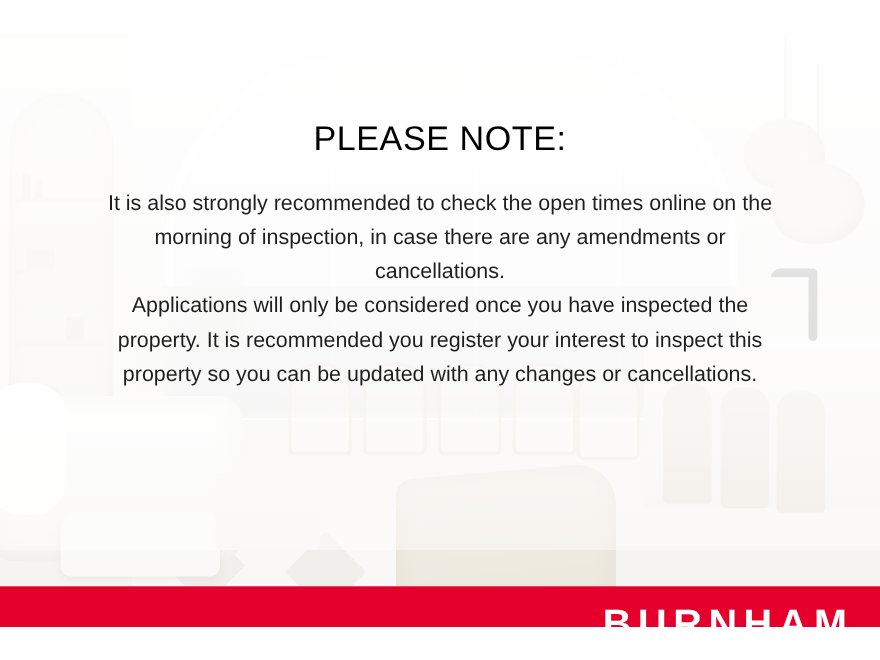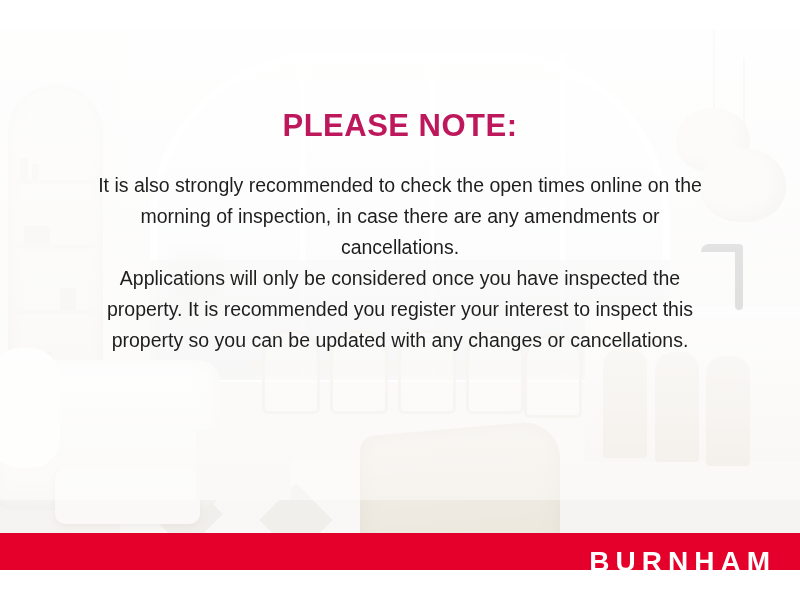--- a/index.html
+++ b/index.html
@@ -234,23 +234,23 @@
   }
   
   .content {
     position: absolute;
     left: 0; top: 0;
     width: 800px;
     padding-top: 78px;
     text-align: center;
   }
   .headline {
-    color: #be185d;
+    color: #000000;
     font-size: 31px;
-    font-weight: bold;
+    font-weight: normal;
     letter-spacing: .5px;
     margin: 0 0 26px 0;
   }
   .para {
     color: #1e1e1e;
     font-size: 19.5px;
     line-height: 31px;
     margin: 0 auto 22px auto;
     width: 640px;
   }
@@ -263,21 +263,21 @@
     position: absolute;
     left: 0; top: 503px;
     width: 800px; height: 67px;
     background: #e4002b;
   }
   .brand {
     position: absolute;
     right: 24px;
     top: 516px;
     color: #ffffff;
-    font-size: 28px;
+    font-size: 36px;
     font-weight: bold;
     letter-spacing: 6px;
   }
 </style>
 </head>
 <body>
 
 <div class="canvas">
 
   <div class="banner">

